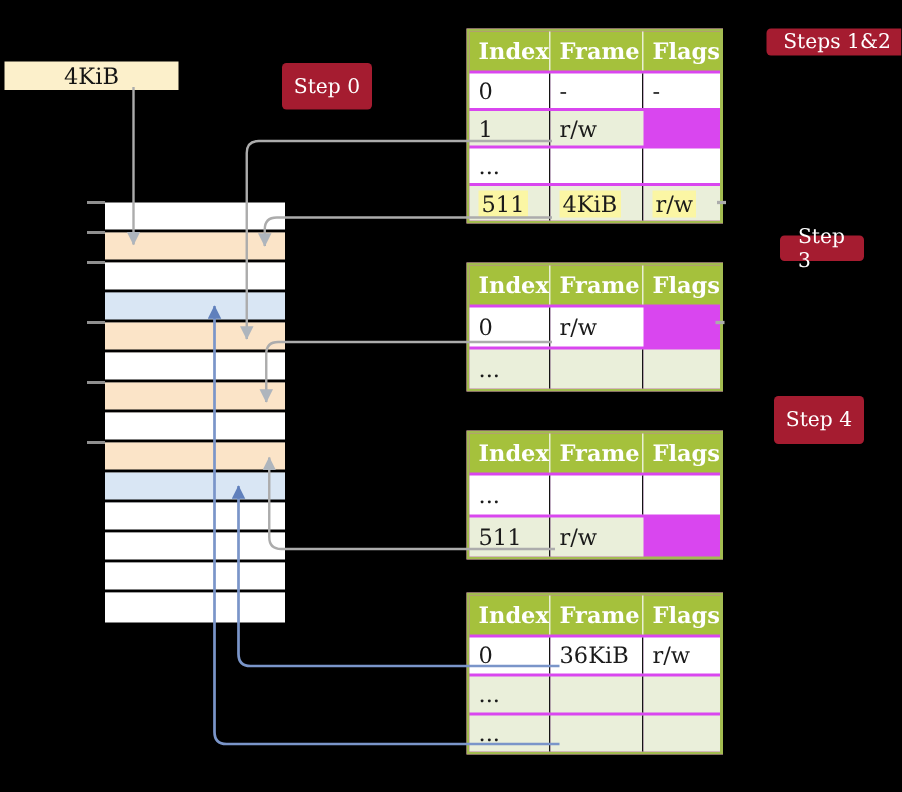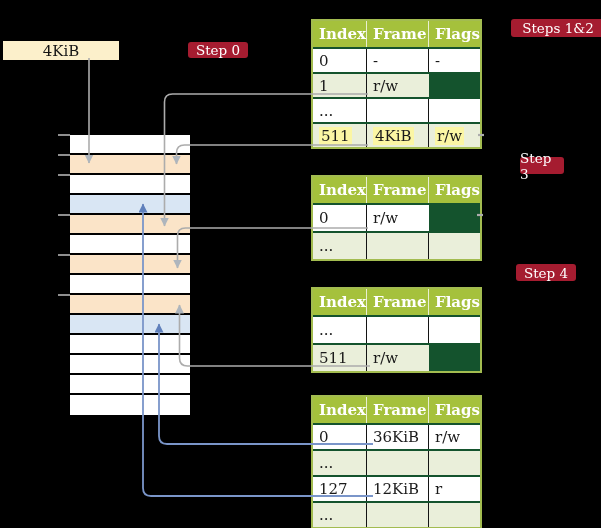--- a/index.html
+++ b/index.html
@@ -13,42 +13,42 @@
     position:absolute; left:3px; top:41px; width:116px; height:19px;
     background:#FCF0CB; color:#141414; font-size:15px;
     display:flex; align-items:center; justify-content:center;
   }
 
   
   .badge {
     position:absolute; background:#A51C30; color:#fff; font-size:13.5px;
     display:flex; align-items:center; justify-content:center; border-radius:3px;
   }
-  #badge-step0  { left:188px; top:42px;  width:60px; height:16px; }
+  #badge-step0  { left:188px; top:42px;  width:60px; height:31px; }
   #badge-steps12{ left:511px; top:19px;  width:94px; height:18px; }
-  #badge-step3  { left:520px; top:157px; width:44px; height:17px; }
-  #badge-step4  { left:516px; top:264px; width:60px; height:17px; }
+  #badge-step3  { left:520px; top:157px; width:44px; height:17px;padding-left:12px; }
+  #badge-step4  { left:516px; top:264px; width:60px; height:32px; }
 
   
   .memory {
     position:absolute; left:70px; top:135px; width:120px; height:280px;
     display:flex; flex-direction:column;
   }
   .mem-row { height:18px; border-bottom:2px solid #000; }
   .mem-row:last-child { height:20px; border-bottom:none; }
   .c-white  { background:#ffffff; }
   .c-orange { background:#FBE4C8; }
   .c-blue   { background:#D9E6F4; }
 
   .tick { position:absolute; left:58px; width:12px; height:2px; background:#8f8f8f; }
 
   
   .ptable {
     position:absolute; left:311px; width:171px; box-sizing:border-box;
-    border:2px solid #A3BC50; background:#14532d;
+    border:2px solid #A3BC50; background:#d946ef;
   }
   .thead {
     display:grid; grid-template-columns:54px 62px 1fr; height:26px;
     background:#A5C13C;
   }
   .th {
     color:#fff; font-weight:bold; font-size:15px; padding-left:6px;
     display:flex; align-items:center; border-right:1px solid #e9efd3;
   }
   .th:last-child { border-right:none; }
@@ -189,25 +189,20 @@
     <div class="trow">
       <div class="td">0</div>
       <div class="td">36KiB</div>
       <div class="td">r/w</div>
     </div>
     <div class="trow shaded">
       <div class="td">...</div>
       <div class="td"></div>
       <div class="td"></div>
     </div>
-    <div class="trow">
-      <div class="td">127</div>
-      <div class="td">12KiB</div>
-      <div class="td">r</div>
-    </div>
     <div class="trow shaded">
       <div class="td">...</div>
       <div class="td"></div>
       <div class="td"></div>
     </div>
   </div>
 
   <svg class="overlay" width="601" height="528" viewBox="0 0 601 528">
     <defs>
       <marker id="head-gray" markerUnits="userSpaceOnUse" markerWidth="11" markerHeight="11" refX="8.5" refY="4.5" orient="auto">

